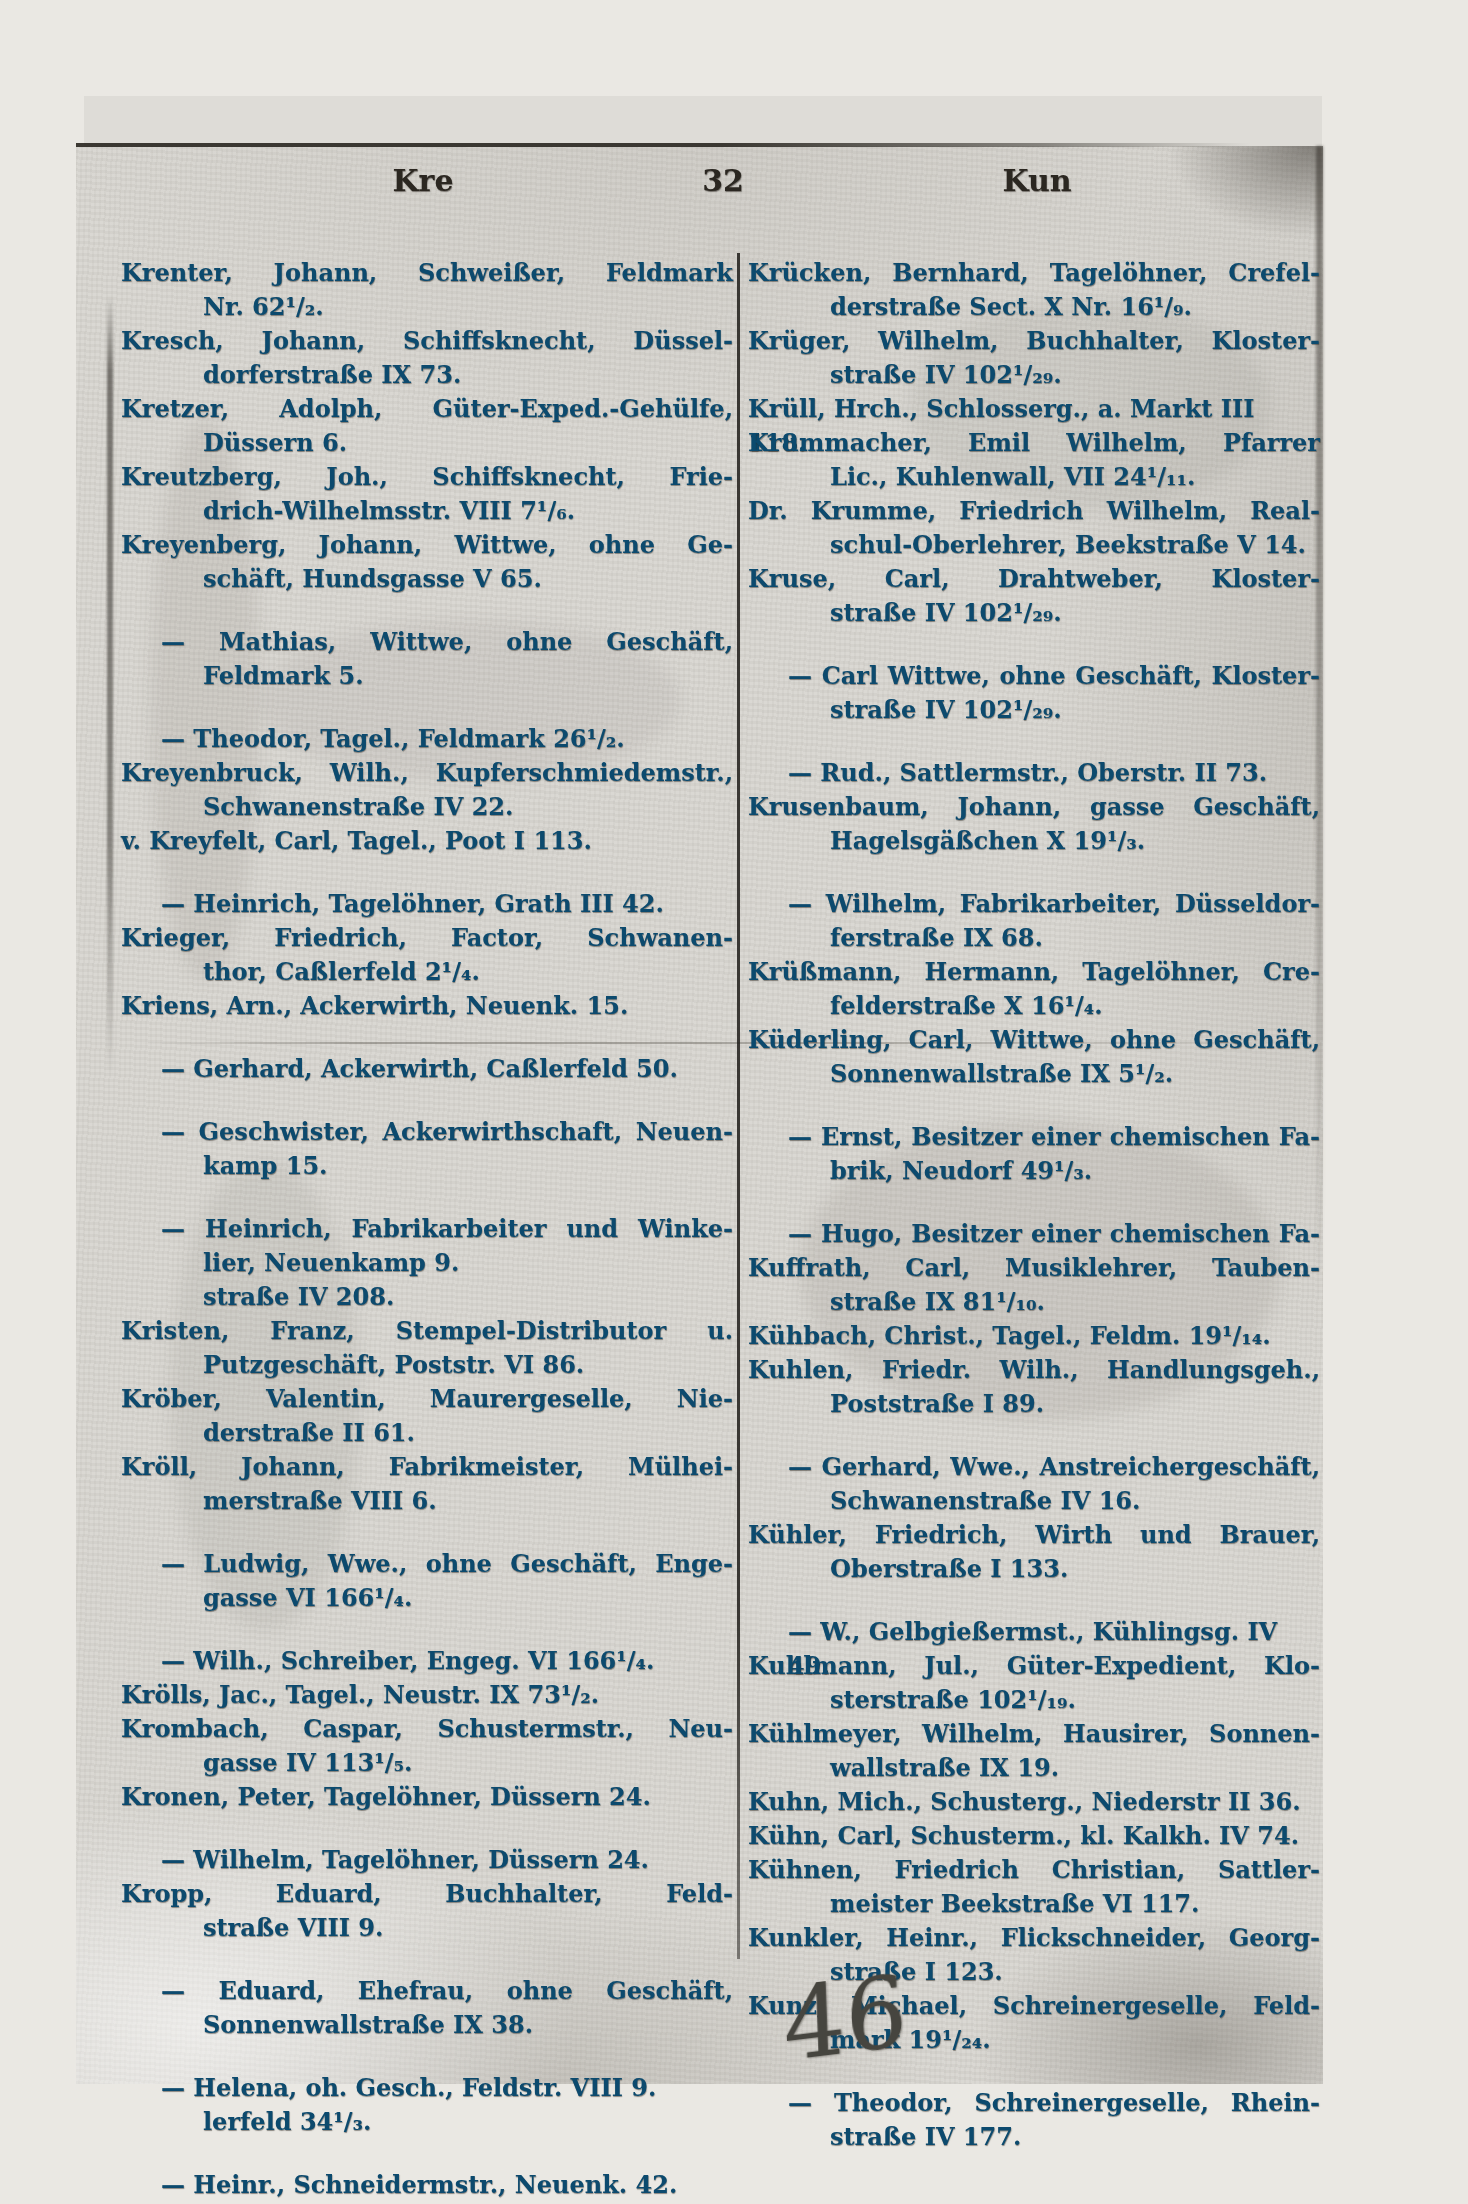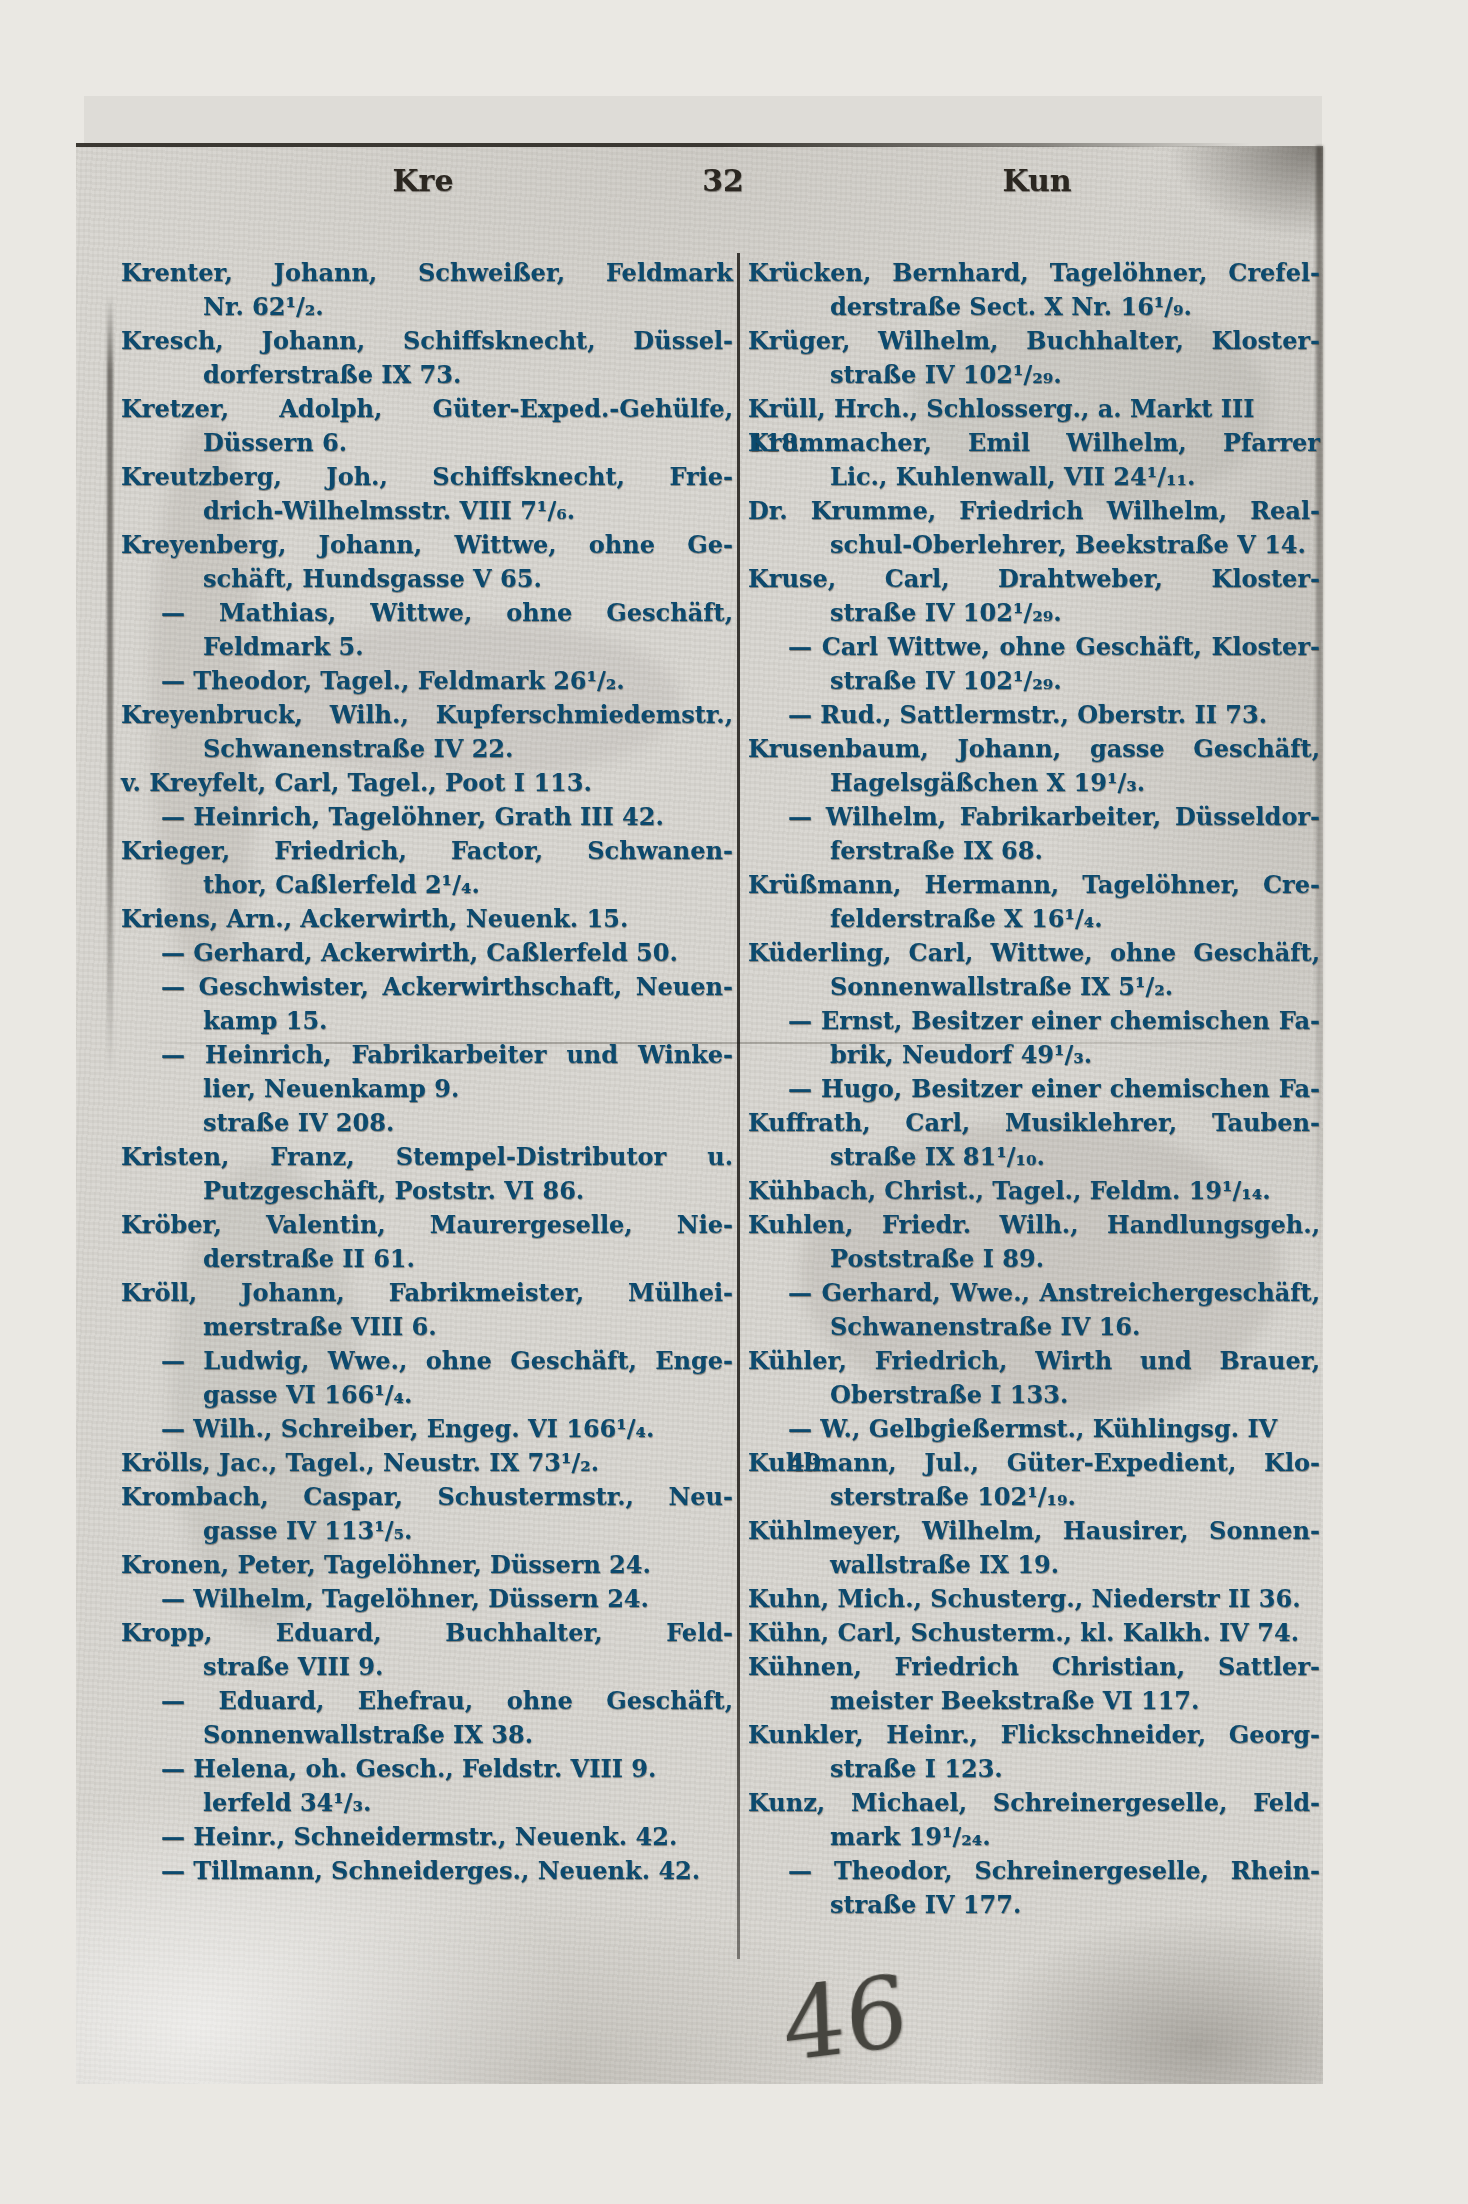--- a/index.html
+++ b/index.html
@@ -60,21 +60,21 @@
   .col{
     position:absolute;top:256px;font-size:24px;font-weight:700;
     line-height:34px;color:#0c4a6e;
     text-shadow:.4px .6px .9px rgba(43,39,33,.5);
     filter:blur(.3px);
   }
   .col-left{left:121px;width:612px;}
   .col-right{left:748px;width:572px;}
   .line{height:34px;}
   .line.cont{padding-left:82px;}
-  .line.dash{padding-left:40px;}
+  .line.dash{padding-left:40px;margin-top:29px;}
   .line.just{text-align:justify;text-align-last:justify;}
 
   .handwritten-number{
     position:absolute;left:783px;top:1962px;
     font-size:98px;font-weight:400;color:#46453f;
     transform:rotate(-7deg) skewX(-5deg);
     text-shadow:1px 1px 2px rgba(70,68,62,.45);
     filter:blur(.5px);
   }
   .smudge{position:absolute;border-radius:50%;filter:blur(8px);}

